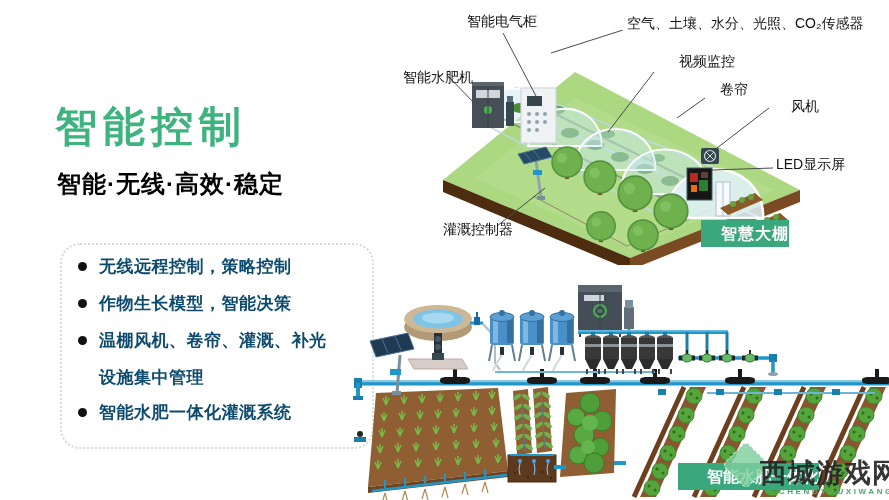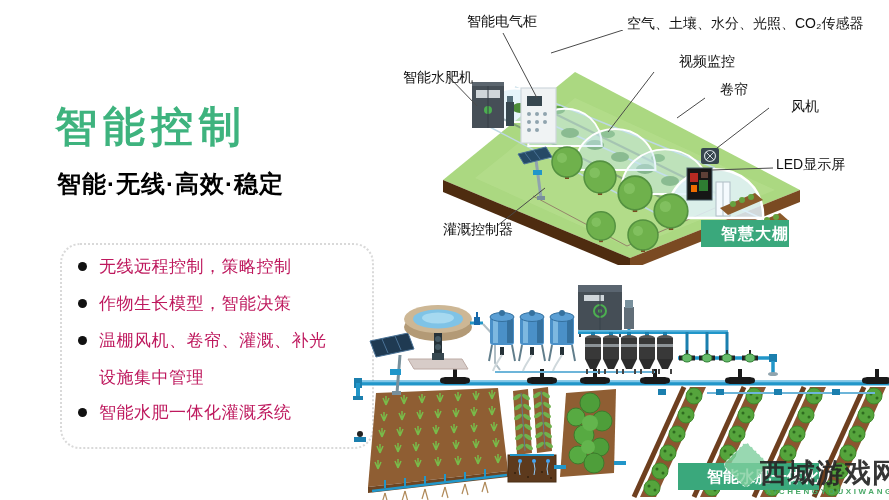--- a/index.html
+++ b/index.html
@@ -20,21 +20,21 @@
   .subtitle{
     position:absolute;left:57px;top:168px;
     font-size:24px;font-weight:bold;color:#000000;letter-spacing:1px;white-space:nowrap;
   }
   .feature-box{
     position:absolute;left:60px;top:243px;width:310px;height:202px;
     border:2px dotted #d9d9d9;border-radius:20px;background:#fff;
   }
   .bullet-row{
     position:absolute;left:78px;display:flex;align-items:center;
-    font-size:17px;font-weight:400;color:#be185d;letter-spacing:.5px;white-space:nowrap;justify-content:flex-end;
+    font-size:17px;font-weight:700;color:#0c4a6e;letter-spacing:.5px;white-space:nowrap;justify-content:flex-end;
   }
   .bullet-row .dot{
     width:9px;height:9px;border-radius:50%;background:#111;margin-right:12px;flex:0 0 auto;
   }
   .bullet-row.no-dot{left:99px;}
   .r1{top:255px;} .r2{top:292px;} .r3{top:329px;} .r4{top:366px;} .r5{top:401px;}
   
   .lbl{
     position:absolute;font-size:14px;font-weight:normal;color:#111;white-space:nowrap;line-height:1.1;
   }

